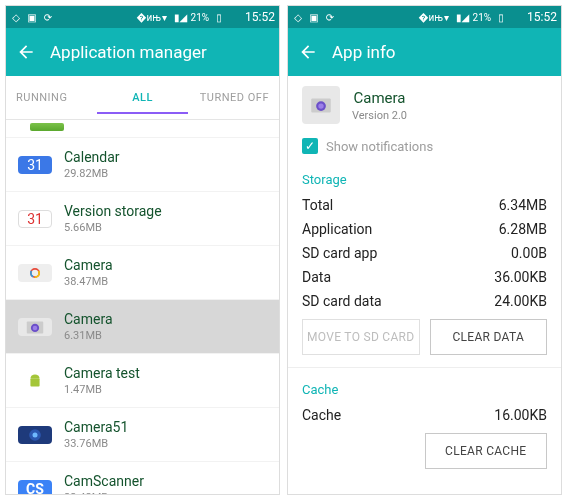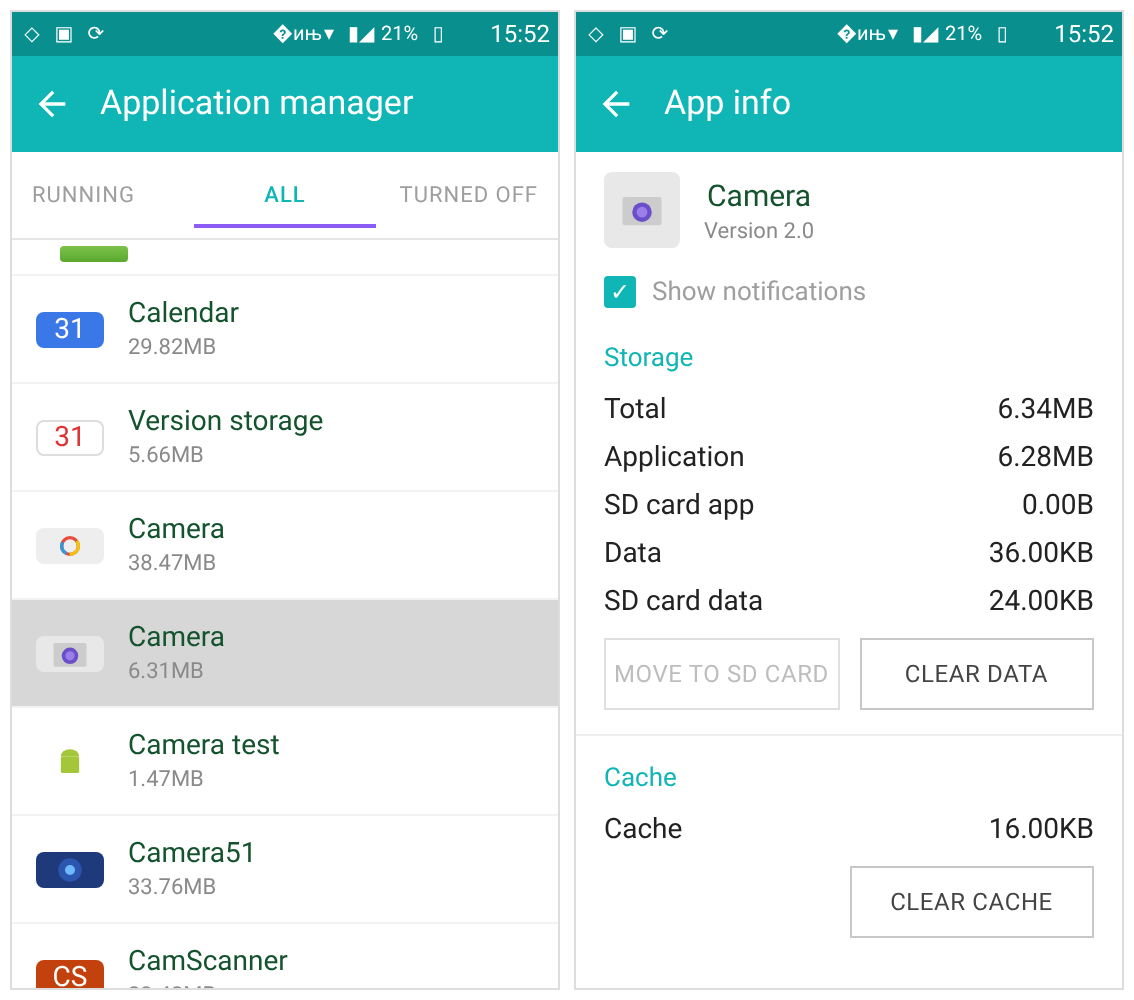--- a/index.html
+++ b/index.html
@@ -211,21 +211,21 @@
             <circle cx="12" cy="12" r="3" fill="#6fb8ff"></circle>
           </svg>
       </div>
       <div class="app-text">
         <span class="app-name">Camera51</span>
         <span class="app-size">33.76MB</span>
       </div>
     </div>
 
     <div class="row">
-      <div class="app-icon" style="background:#c2410c;font-weight:400">CS</div>
+      <div class="app-icon" style="background:#3b82f6;font-weight:700">CS</div>
       <div class="app-text">
         <span class="app-name">CamScanner</span>
         <span class="app-size">23.42MB</span>
       </div>
     </div>
 
   </div>
 </div>
 
 <div class="phone">

